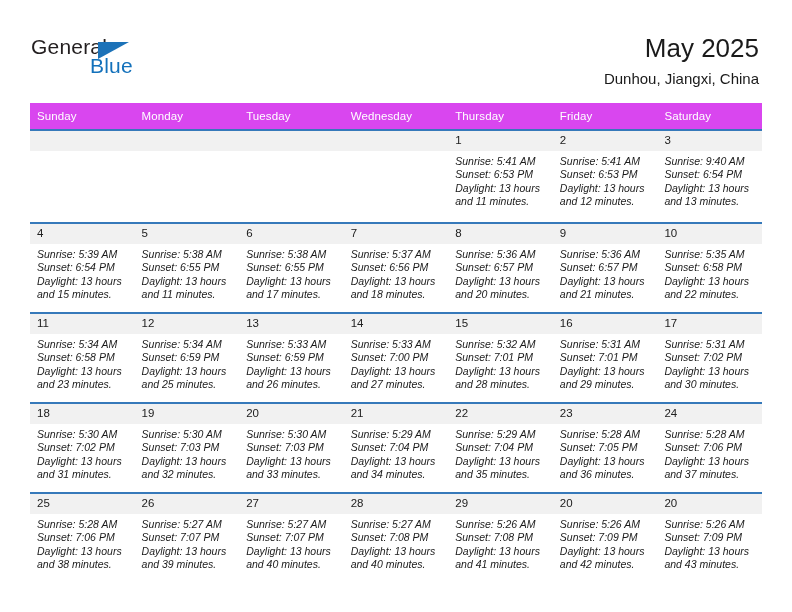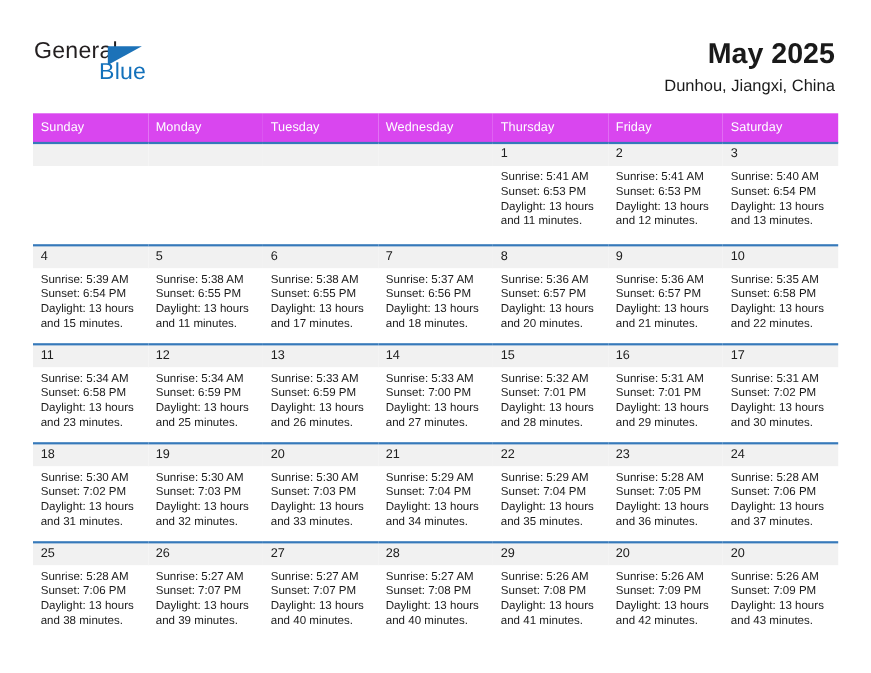--- a/index.html
+++ b/index.html
@@ -67,21 +67,21 @@
   .title-block {
     position: absolute;
     right: 33px;
     top: 33px;
     text-align: right;
   }
   .cal-title {
     font-size: 26px;
     color: #1a1a1a;
     line-height: 30px;
-    font-weight: bold;
+    font-weight: normal;
     margin: 0;
     white-space: nowrap;
   }
   .cal-subtitle {
     font-size: 15px;
     color: #1a1a1a;
     line-height: 20px;
     margin-top: 6px;
     white-space: nowrap;
     margin-left: 44px;
@@ -125,20 +125,21 @@
   }
   .daynum.empty {
     color: transparent;
   }
   .cell-body {
     padding: 4px 6px 0 7px;
     font-size: 10.5px;
     line-height: 13.4px;
     color: #1a1a1a;
     background: #ffffff;
+    font-style: italic;
   }
   .cell-body div {
     white-space: nowrap;
   }
   td.blank .cell-body {
     height: 67px;
   }
 </style>
 </head>
 <body>
@@ -204,21 +205,21 @@
             <div class="cell-body">
               <div>Sunrise: 5:41 AM</div>
               <div>Sunset: 6:53 PM</div>
               <div>Daylight: 13 hours</div>
               <div>and 12 minutes.</div>
             </div>
           </td>
           <td>
             <div class="daynum">3</div>
             <div class="cell-body">
-              <div>Sunrise: 5:40 AM</div>
+              <div>Sunrise: 9:40 AM</div>
               <div>Sunset: 6:54 PM</div>
               <div>Daylight: 13 hours</div>
               <div>and 13 minutes.</div>
             </div>
           </td>
         </tr>
         <tr>
           <td>
             <div class="daynum">4</div>
             <div class="cell-body">

